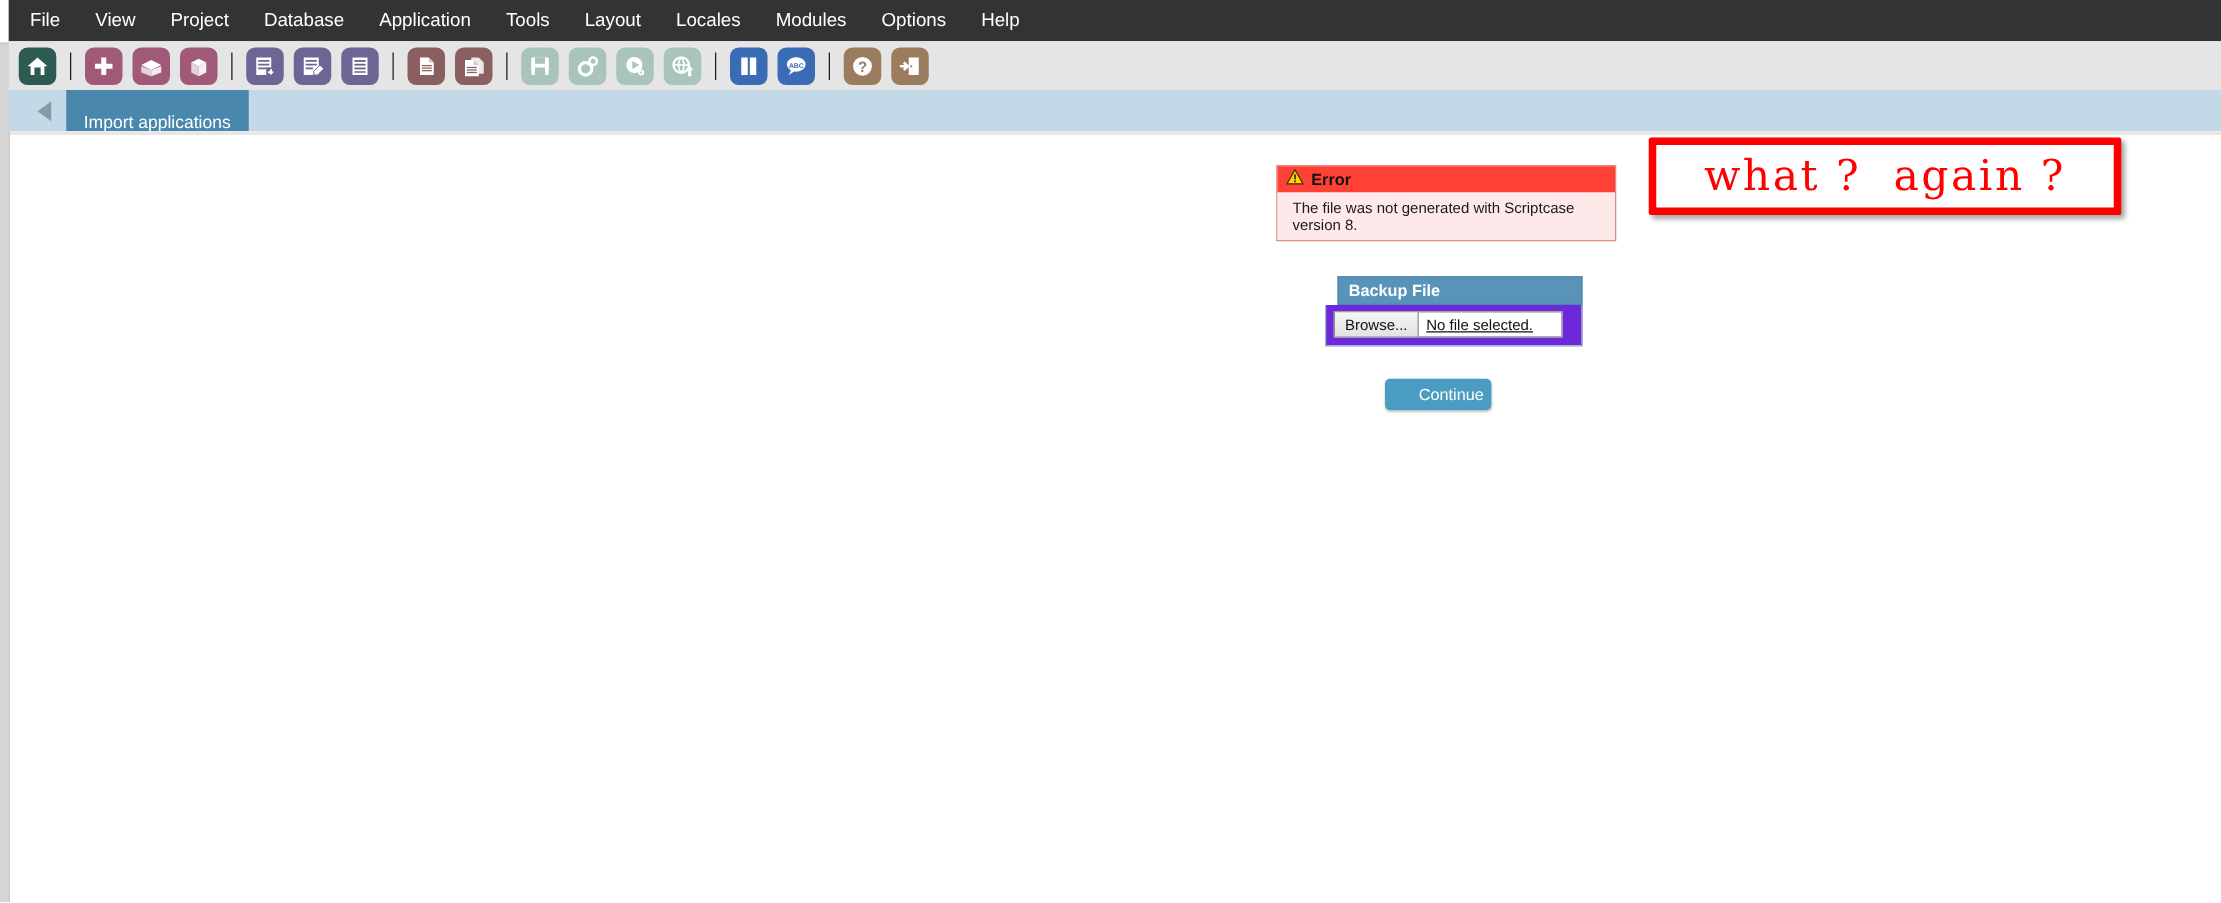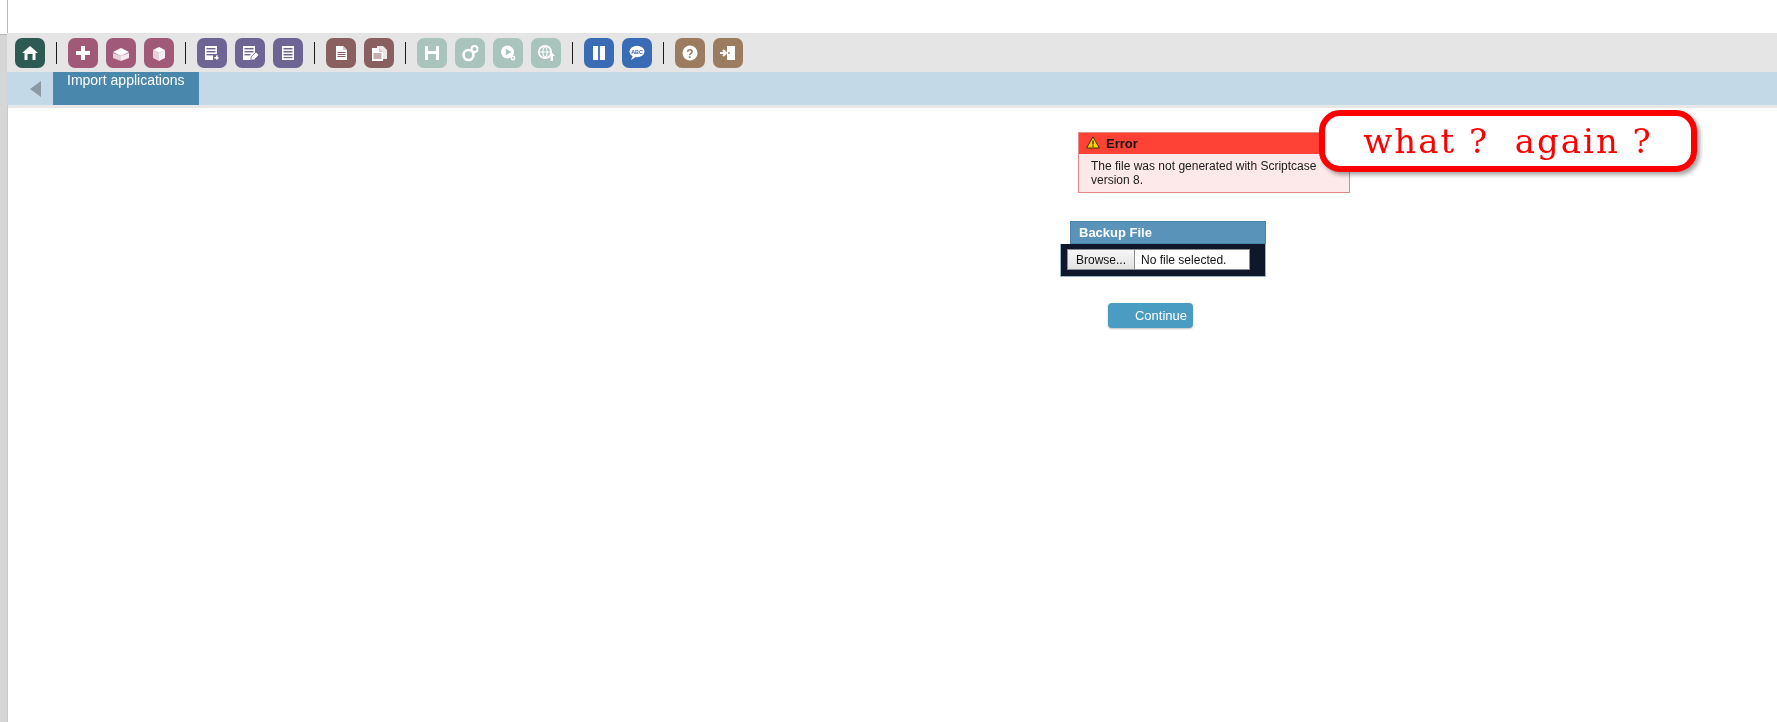--- a/index.html
+++ b/index.html
@@ -105,39 +105,39 @@
     border-right: 11px solid #8a9aa5;
   }
   .tab {
     position: absolute;
     left: 46px; top: 0;
     height: 33px;
     background: #4a87ad;
     color: #ffffff;
     font-size: 14px;
     display: flex;
-    align-items: flex-start;
+    align-items: flex-end;
     padding: 0 14px;
     box-sizing: border-box;
   }
 
   
   .content {
     position: absolute;
     left: 8px; top: 105px;
     width: 1769px; height: 617px;
     background: #ffffff;
     border-top: 3px solid #e7e7e7;
     box-sizing: border-box;
   }
 
   
   .error-box {
     position: absolute;
-    left: 1078px; top: 132px;
+    left: 1021px; top: 132px;
     width: 272px;
     border: 1px solid #e08a86;
     box-sizing: border-box;
     background: #fde7e7;
   }
   .error-head {
     background: #ff4136;
     height: 21px;
     display: flex;
     align-items: center;
@@ -172,21 +172,21 @@
     display: flex;
     align-items: center;
     padding-left: 8px;
     box-sizing: border-box;
     border: 1px solid #4a87ad;
     margin-left: 10px;
   }
   .panel-body {
     border: 1px solid #9bb6c9;
     border-top: none;
-    background: #0f172a;
+    background: #6d28d9;
     padding: 5px 5px 6px 6px;
     box-sizing: border-box;
   }
   .file-input {
     display: flex;
     align-items: stretch;
     height: 21px;
     border: 1px solid #8d8d8d;
     background: #ffffff;
     width: 183px;
@@ -201,20 +201,21 @@
     display: flex;
     align-items: center;
     cursor: default;
   }
   .file-name {
     font-size: 12px;
     color: #101010;
     padding: 0 6px;
     display: flex;
     align-items: center;
+    text-decoration: underline;
   }
 
   
   .continue-btn {
     position: absolute;
     left: 1108px; top: 303px;
     width: 85px; height: 25px;
     background: #4a9cc2;
     border: none;
     border-radius: 4px;
@@ -226,21 +227,21 @@
     text-align: right;
   }
 
   
   .annotation {
     position: absolute;
     left: 1319px; top: 110px;
     width: 378px; height: 62px;
     background: #ffffff;
     border: 6px solid #ff0000;
-    border-radius: 21px;
+    border-radius: 2px;
     box-sizing: border-box;
     display: flex;
     align-items: center;
     justify-content: center;
     box-shadow: 3px 3px 4px rgba(0,0,0,0.35);
   }
   .annotation-text {
     color: #ff0000;
     font-family: "DejaVu Serif", serif;
     font-size: 34px;
@@ -249,20 +250,33 @@
   }
 </style>
 </head>
 <body>
 
 <div id="app">
 
   <div class="left-strip"></div>
   <div class="left-strip-top"></div>
 
+  <div class="menubar">
+    <div class="menu-item">File</div>
+    <div class="menu-item">View</div>
+    <div class="menu-item">Project</div>
+    <div class="menu-item">Database</div>
+    <div class="menu-item">Application</div>
+    <div class="menu-item">Tools</div>
+    <div class="menu-item">Layout</div>
+    <div class="menu-item">Locales</div>
+    <div class="menu-item">Modules</div>
+    <div class="menu-item">Options</div>
+    <div class="menu-item">Help</div>
+  </div>
 
   <div class="toolbar">
 
     <div class="tb-icon" style="background:#2d5a52">
       <svg width="20" height="20" viewBox="0 0 20 20">
           <path d="M10 3 L18 10 L15.5 10 L15.5 17 L4.5 17 L4.5 10 L2 10 Z" fill="#fff"></path>
           <rect x="7.5" y="11" width="5" height="6" fill="#2d5a52"></rect>
         </svg>
     </div>
     <div class="tb-sep"></div>

